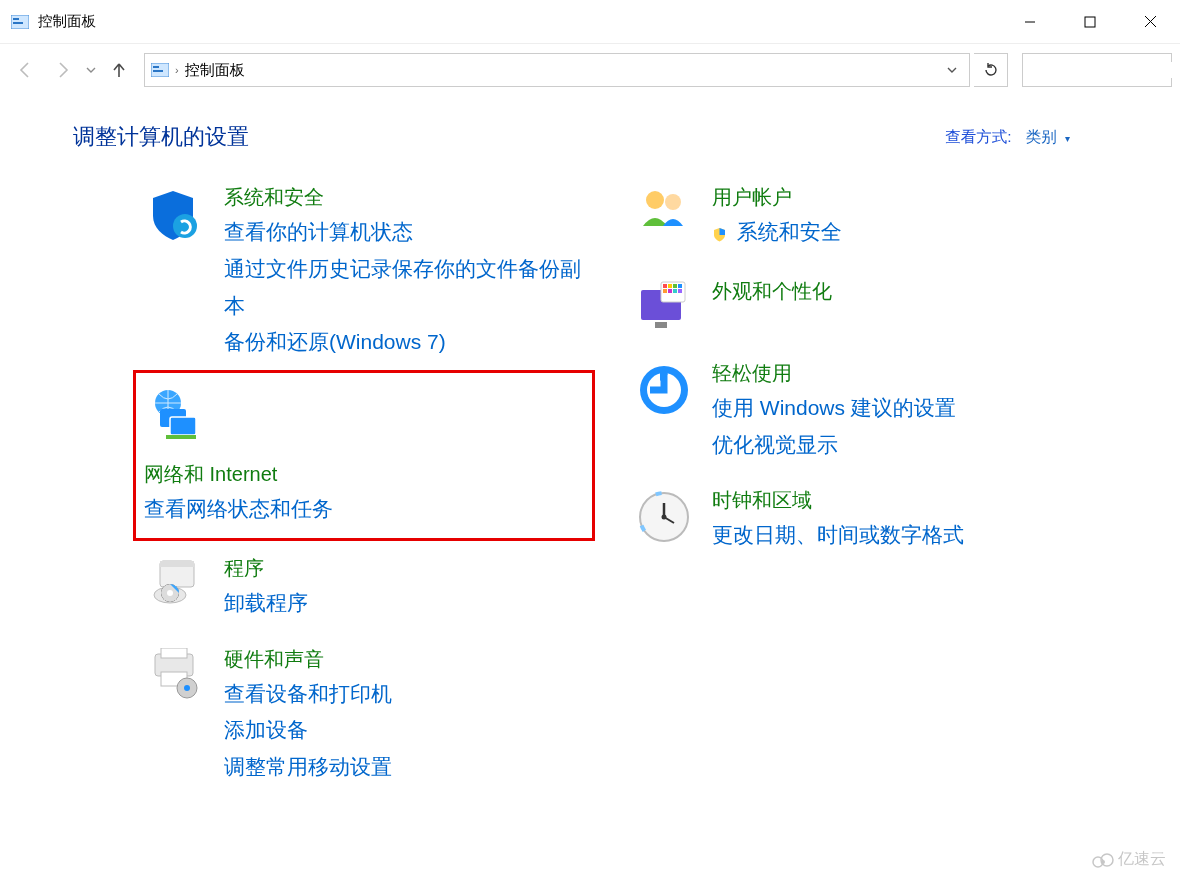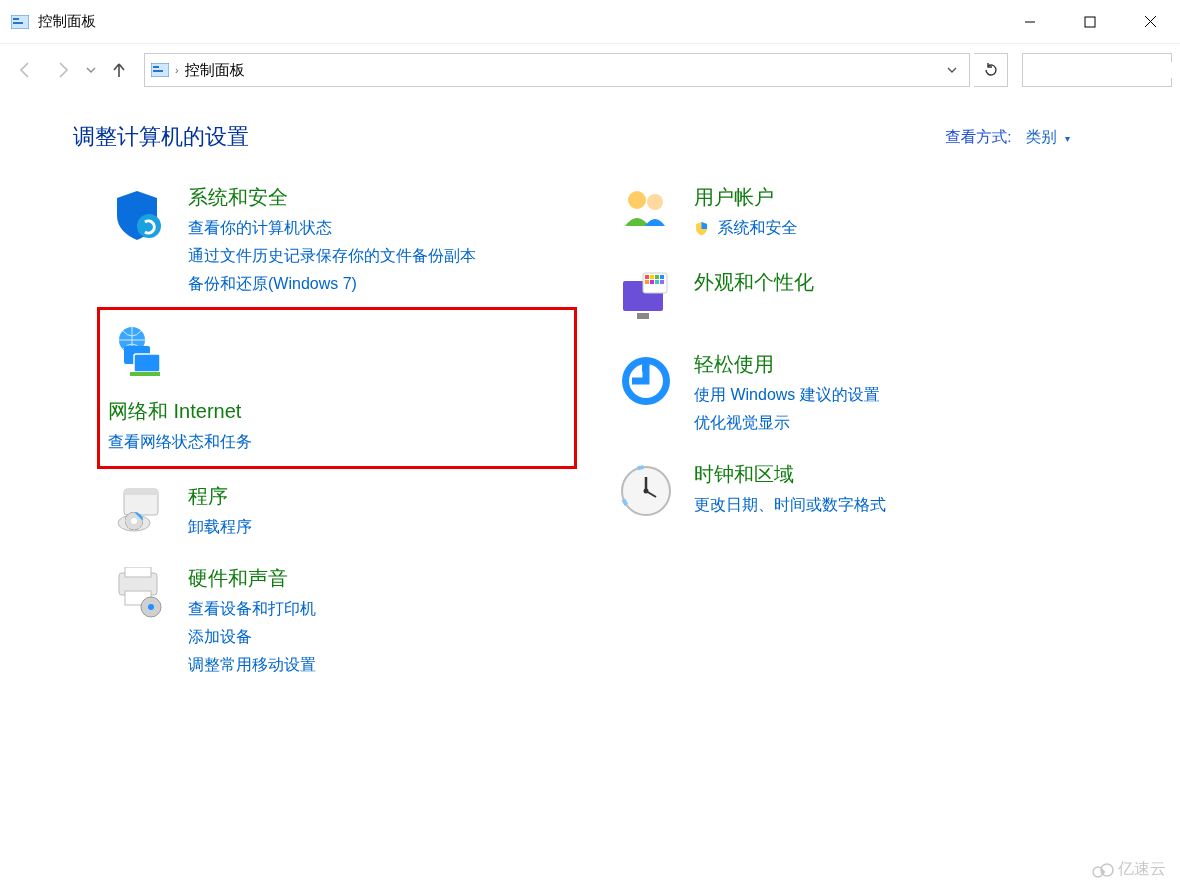--- a/index.html
+++ b/index.html
@@ -94,20 +94,21 @@
   }
   .viewby { margin-left:auto; color:#1d4ed8; font-size:15.5px;}
   .viewby-link { color:#1a66c2; margin-left:14px; cursor:pointer; font-size:15.5px;}
   .viewby-caret { color:#1a66c2; font-size:10px; margin-left:4px;}
 
   
   .cats {
     display:flex;
     padding: 0 100px;
     gap: 32px;
+    margin-left: 36px;
   }
   .col { flex:1; }
   .cat {
     display:flex;
     padding: 10px 8px 12px 8px;
     gap: 16px;
     position:relative;
   }
   .cat.highlight {
     border: 3px solid #e60000;
@@ -124,30 +125,30 @@
   .cat-title {
     color:#107c10;
     font-size:20px;
     line-height:1.3;
     cursor:pointer;
   }
   .cat-links { margin-top:4px; }
   .cat-link {
     display:block;
     color:#0066cc;
-    font-size:16px;
+    font-size:21px;
     line-height:1.75;
     cursor:pointer;
   }
   .shield-badge { vertical-align:-3px; margin-right:4px;}
 
   
   .watermark {
     position:absolute;
-    right:14px;bottom:10px;
+    right:14px;bottom:20px;
     color:#bdbdbd;
     font-size:16px;
     display:flex;align-items:center;gap:2px;
     opacity:.85;
   }
 </style>
 </head>
 <body>
 
 <div class="titlebar">

